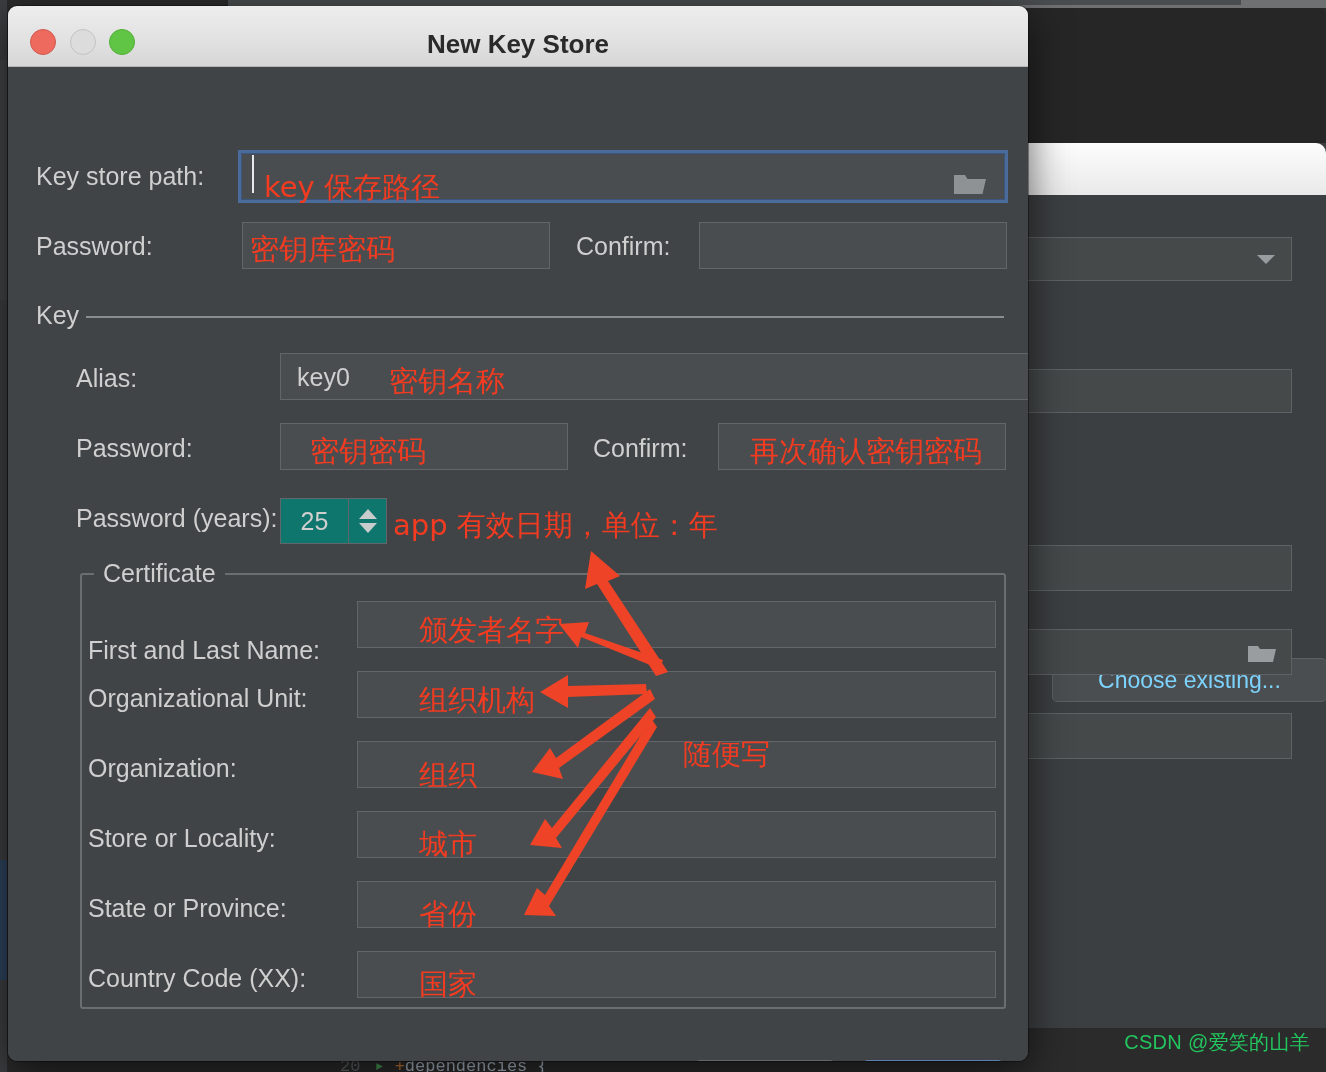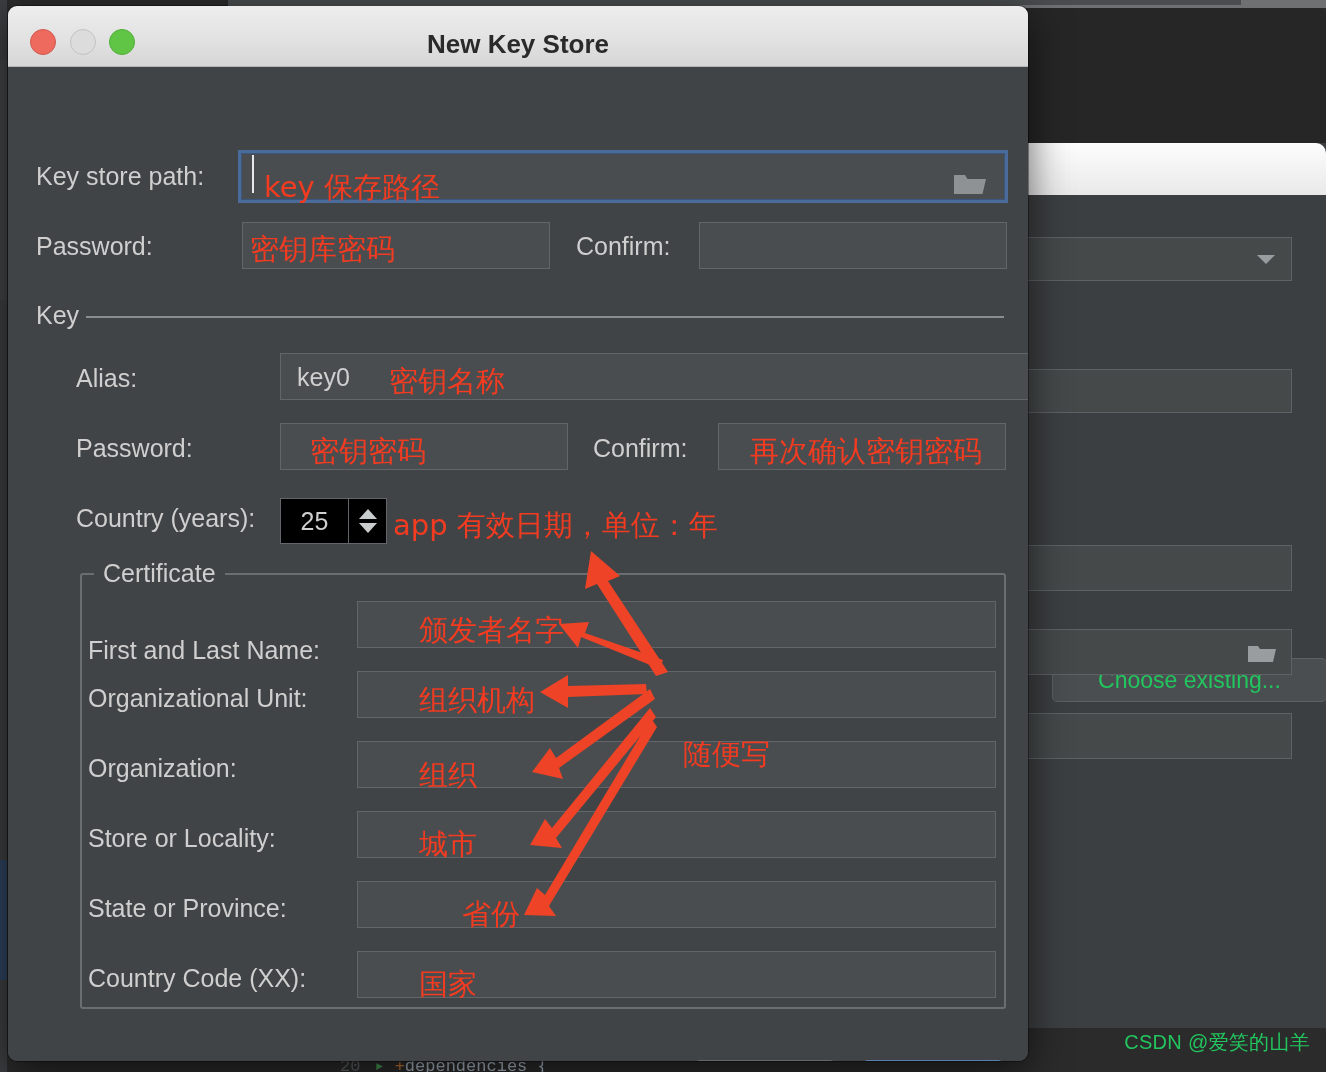--- a/index.html
+++ b/index.html
@@ -66,21 +66,21 @@
     width:0;height:0;border-left:9px solid transparent;
     border-right:9px solid transparent;border-top:9px solid #9a9da0;
   }
   .bg-folder{
     position:absolute;right:14px;top:50%;margin-top:-10px;
     width:30px;height:21px;
   }
   #bg-choose-existing{
     position:absolute;left:32px;top:463px;width:275px;height:44px;
     background:#4a4e50;border:1px solid #5c6063;border-radius:5px;
-    color:#22c55e;font-size:23px;display:flex;align-items:center;
+    color:#7dd3fc;font-size:23px;display:flex;align-items:center;
     justify-content:center;box-sizing:border-box;
   }
 
   #watermark{
     position:absolute;right:16px;bottom:16px;color:#22c55e;
     font-size:20px;letter-spacing:.3px;
   }
 
   
   #dialog{
@@ -146,21 +146,21 @@
     border:2px solid #6a6e70;border-radius:3px;box-sizing:border-box;
   }
   #cert-legend{
     position:absolute;left:86px;top:492px;background:#414446;
     padding:0 9px;color:#cfcfcf;font-size:25px;
   }
 
   
   #spinner{
     position:absolute;left:272px;top:431px;width:107px;height:46px;
-    background:#000000;border:1px solid #62666a;box-sizing:border-box;
+    background:#0f766e;border:1px solid #62666a;box-sizing:border-box;
     display:flex;
   }
   #spin-val{
     flex:1;display:flex;align-items:center;justify-content:center;
     color:#cfcfcf;font-size:25px;
   }
   #spin-btns{
     width:37px;border-left:1px solid #62666a;display:flex;
     flex-direction:column;align-items:center;justify-content:center;gap:4px;
   }
@@ -263,21 +263,21 @@
     <div class="ann" style="left:381px;top:295px;text-align:center;">密钥名称</div>
 
     <div class="lbl" style="left:68px;top:367px;">Password:</div>
     <div class="field" style="left:272px;top:356px;width:288px;height:47px;"></div>
     <div class="ann" style="left:302px;top:365px;">密钥密码</div>
 
     <div class="lbl" style="left:585px;top:367px;">Confirm:</div>
     <div class="field" style="left:710px;top:356px;width:288px;height:47px;"></div>
     <div class="ann" style="left:742px;top:365px;">再次确认密钥密码</div>
 
-    <div class="lbl" style="left:68px;top:437px;">Country (years):</div>
+    <div class="lbl" style="left:68px;top:437px;">Password (years):</div>
     <div id="spinner">
       <div id="spin-val">25</div>
       <div id="spin-btns">
         <div class="sp-up"></div>
         <div class="sp-dn"></div>
       </div>
     </div>
     <div class="ann" style="left:385px;top:439px;">app 有效日期，单位：年</div>
 
     <div id="cert-box"></div>
@@ -294,21 +294,21 @@
     <div class="lbl" style="left:80px;top:687px;">Organization:</div>
     <div class="field" style="left:349px;top:674px;width:639px;height:47px;"></div>
     <div class="ann" style="left:411px;top:689px;">组织</div>
 
     <div class="lbl" style="left:80px;top:757px;">Store or Locality:</div>
     <div class="field" style="left:349px;top:744px;width:639px;height:47px;"></div>
     <div class="ann" style="left:411px;top:758px;">城市</div>
 
     <div class="lbl" style="left:80px;top:827px;">State or Province:</div>
     <div class="field" style="left:349px;top:814px;width:639px;height:47px;"></div>
-    <div class="ann" style="left:411px;top:828px;margin-left:43px;">省份</div>
+    <div class="ann" style="left:411px;top:828px;">省份</div>
 
     <div class="lbl" style="left:80px;top:897px;">Country Code (XX):</div>
     <div class="field" style="left:349px;top:884px;width:639px;height:47px;"></div>
     <div class="ann" style="left:411px;top:898px;">国家</div>
 
     <div class="ann" style="left:675px;top:668px;">随便写</div>
 
     <div id="btn-cancel">Cancel</div>
     <div id="btn-ok">OK</div>
   </div>

